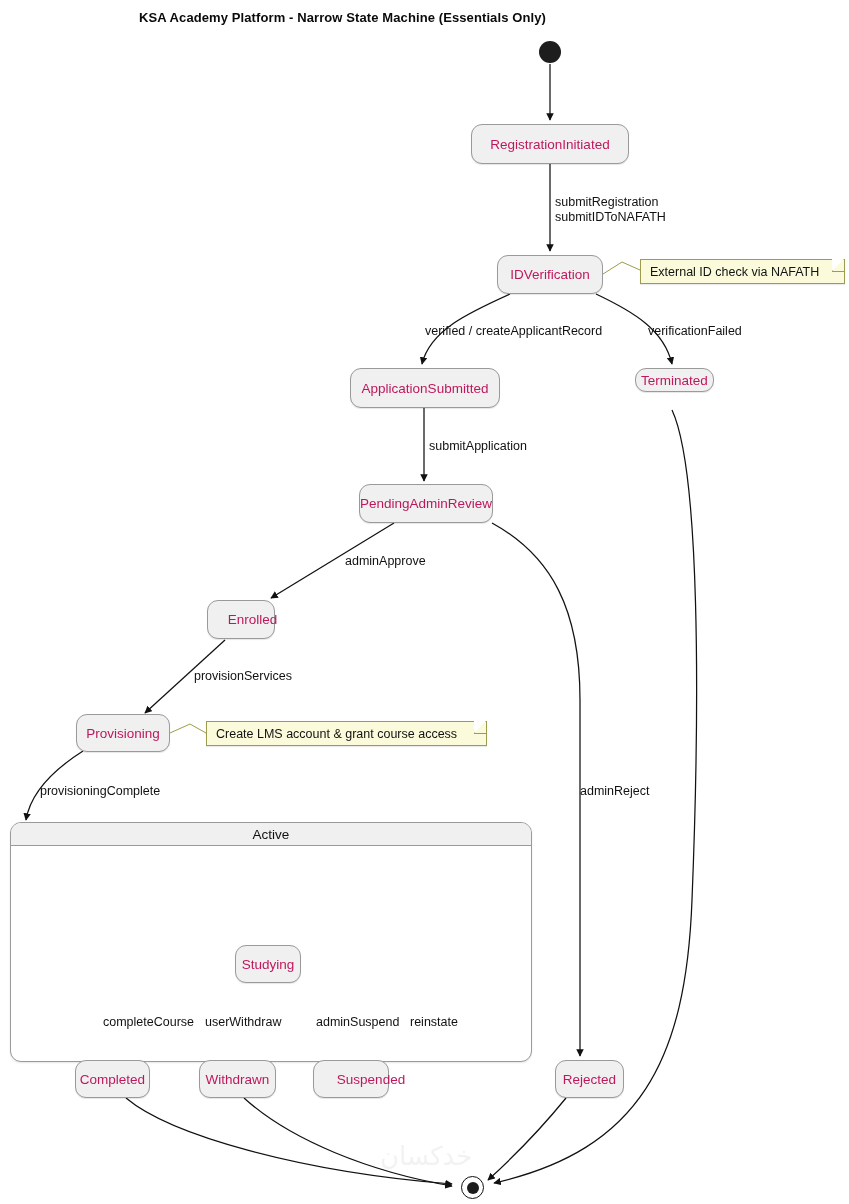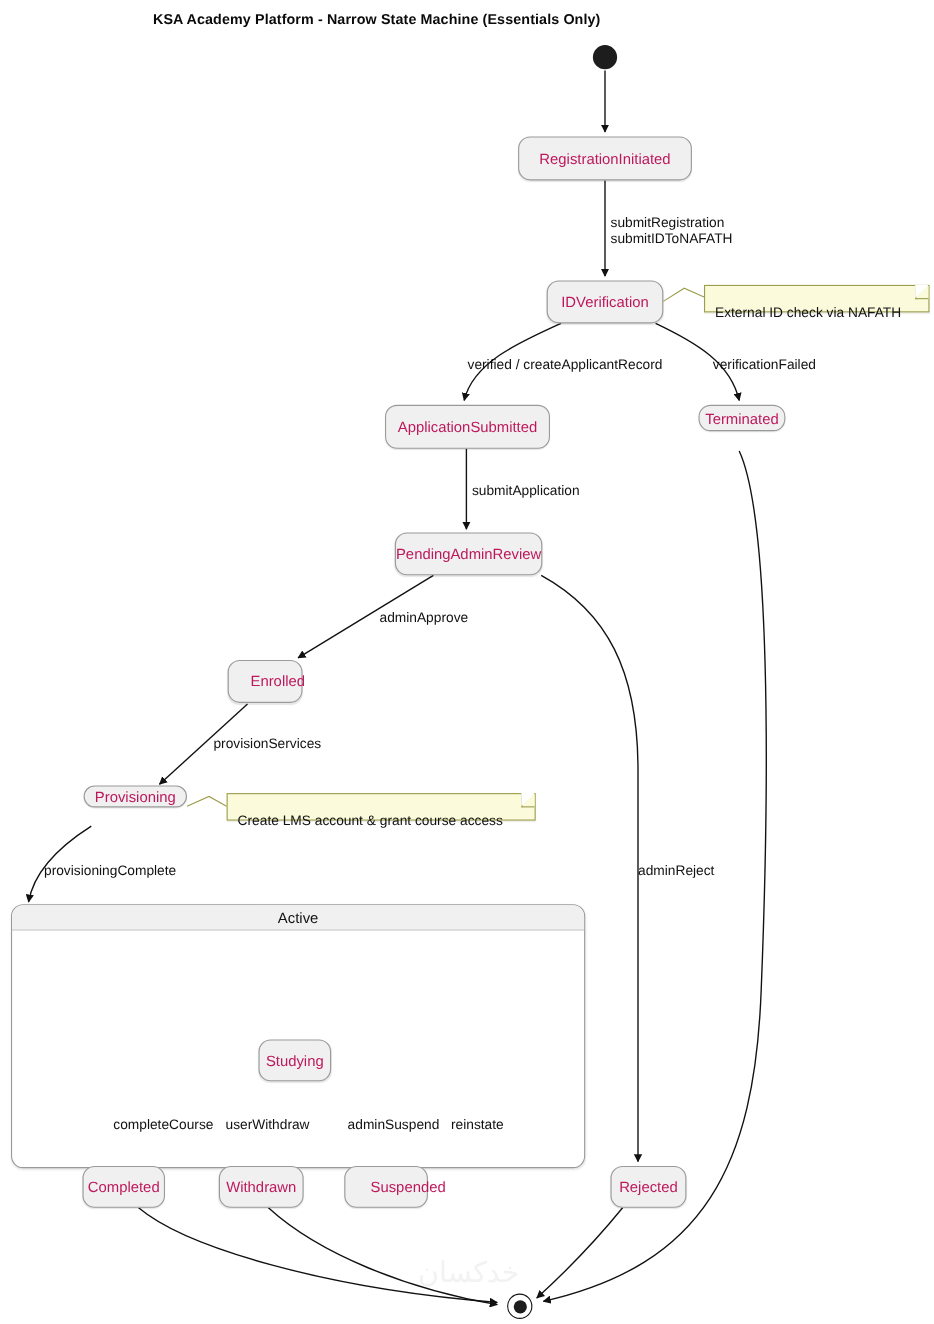--- a/index.html
+++ b/index.html
@@ -90,21 +90,21 @@
     border-radius: 50%;
     background: #1d1d1d;
   }
   .note-box {
     position: absolute;
     box-sizing: border-box;
     background: #FBFBDC;
     border: 1px solid #9C9C4E;
     font-size: 12.5px;
     color: #121212;
-    padding: 16px 16px 4px 9px;
+    padding: 4px 16px 4px 9px;
     white-space: nowrap;
     line-height: 17px;
     box-shadow: 0 1px 1px rgba(0,0,0,0.08);
   }
   .note-fold {
     position: absolute;
     top: 0;
     right: 0;
     width: 11px;
     height: 11px;
@@ -208,21 +208,21 @@
   <div class="state-node" style="left:497px; top:255px; width:106px; height:39px;">IDVerification</div>
 
   <div class="state-node" style="left:350px; top:368px; width:150px; height:40px;">ApplicationSubmitted</div>
 
   <div class="state-node" style="left:635px; top:368px; width:79px; height:24px;">Terminated</div>
 
   <div class="state-node" style="left:359px; top:484px; width:134px; height:39px;">PendingAdminReview</div>
 
   <div class="state-node" style="left:207px; top:600px; width:68px; height:39px;padding-left:23px;">Enrolled</div>
 
-  <div class="state-node" style="left:76px; top:714px; width:94px; height:20px;">Provisioning</div>
+  <div class="state-node" style="left:76px; top:714px; width:94px; height:38px;">Provisioning</div>
 
   <div class="state-node" style="left:235px; top:945px; width:66px; height:38px;">Studying</div>
 
   <div class="state-node" style="left:75px; top:1060px; width:75px; height:38px;">Completed</div>
 
   <div class="state-node" style="left:199px; top:1060px; width:77px; height:38px;">Withdrawn</div>
 
   <div class="state-node" style="left:313px; top:1060px; width:76px; height:38px;padding-left:40px;">Suspended</div>
 
   <div class="state-node" style="left:555px; top:1060px; width:69px; height:38px;">Rejected</div>

